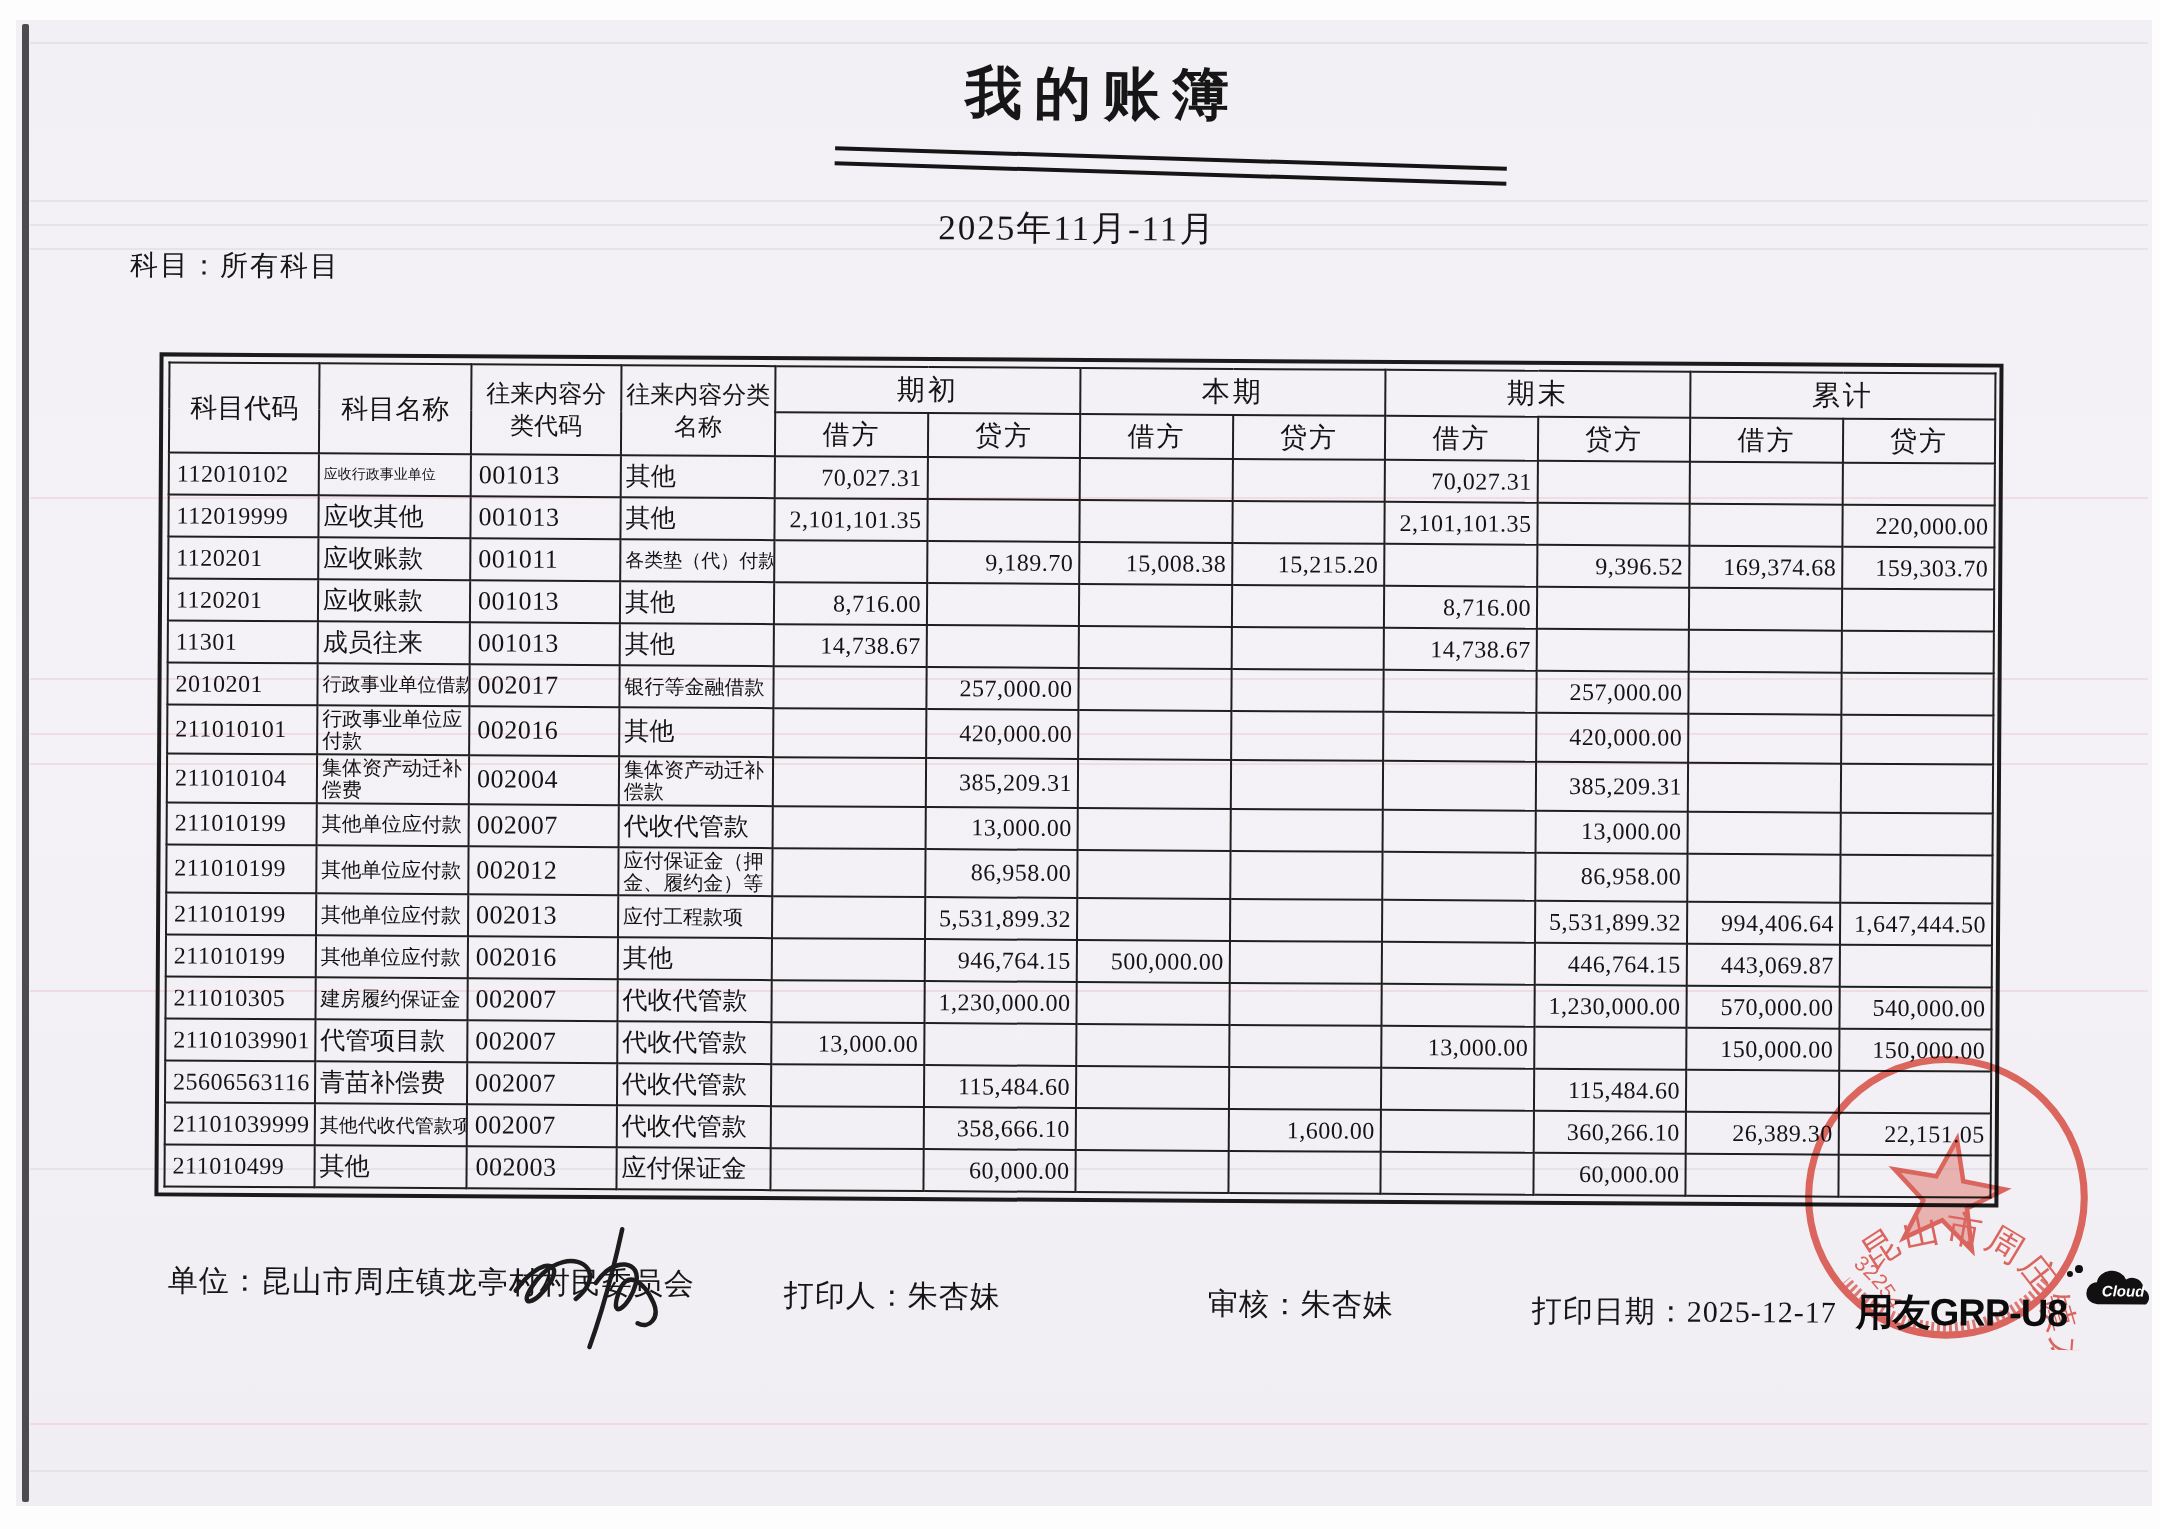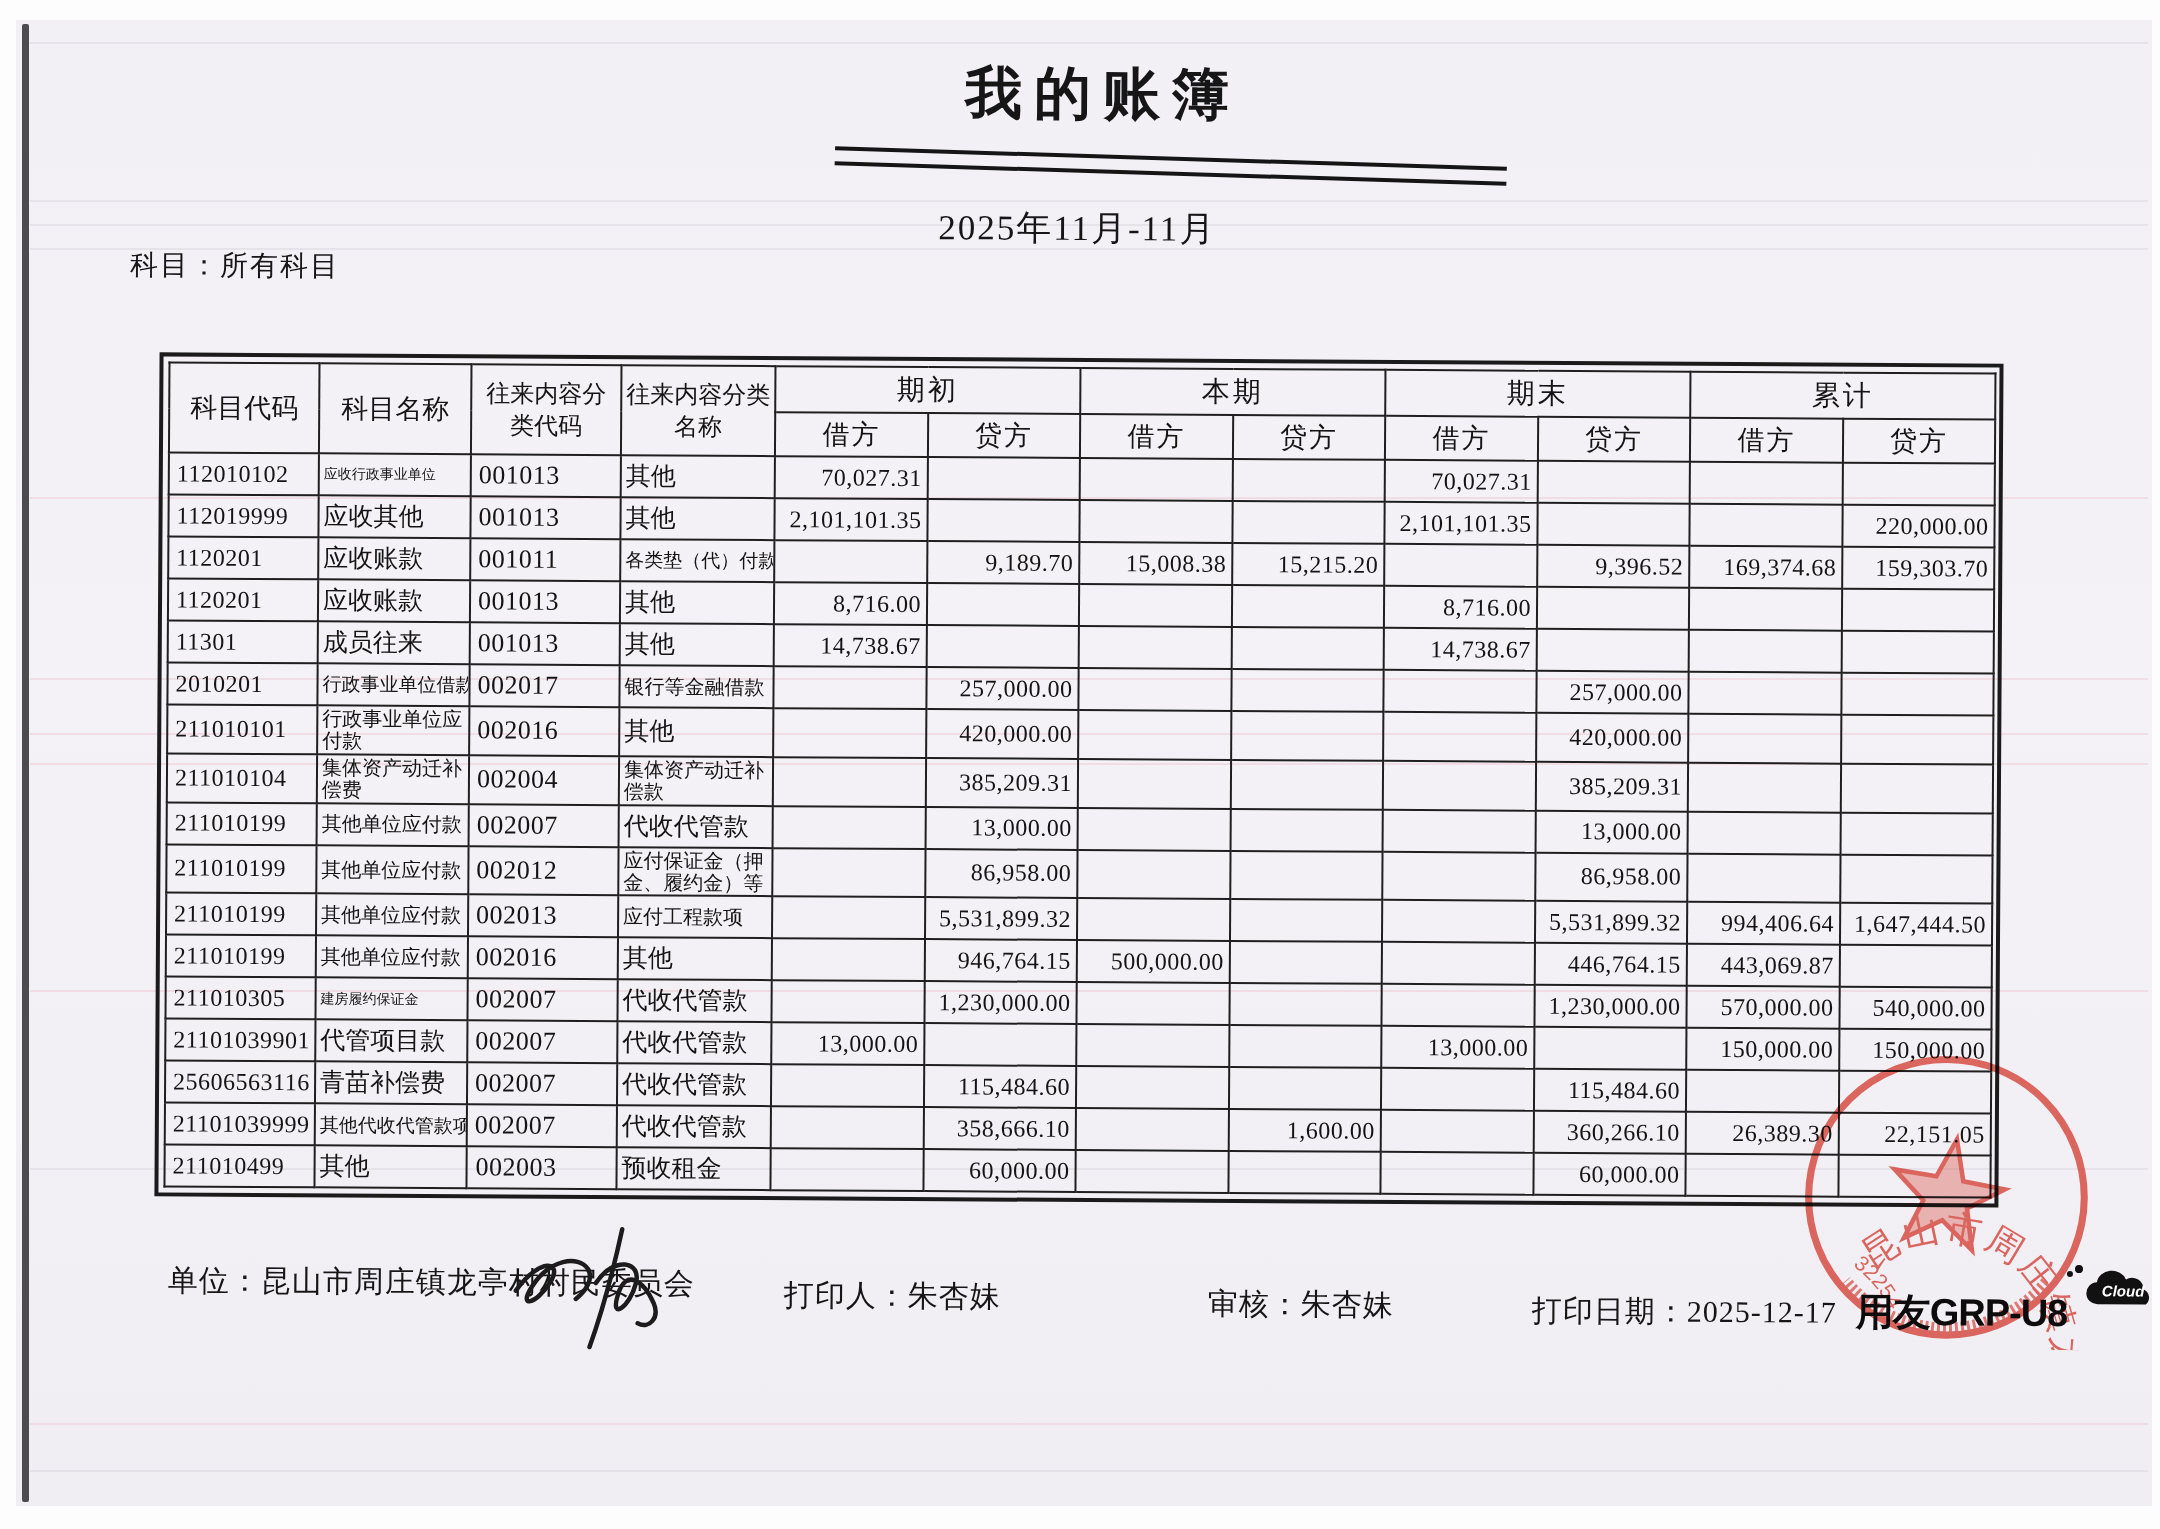--- a/index.html
+++ b/index.html
@@ -278,21 +278,21 @@
             <td class="num">946,764.15</td>
             <td class="num">500,000.00</td>
             <td class="num"></td>
             <td class="num"></td>
             <td class="num">446,764.15</td>
             <td class="num">443,069.87</td>
             <td class="num"></td>
           </tr>
           <tr>
             <td class="code">211010305</td>
-            <td class="txt" style="font-size: 14px; white-space: nowrap;">建房履约保证金</td>
+            <td class="txt" style="font-size: 20px; white-space: nowrap;">建房履约保证金</td>
             <td class="code" style="font-size: 26px;">002007</td>
             <td class="txt" style="font-size: 25px;">代收代管款</td>
             <td class="num"></td>
             <td class="num">1,230,000.00</td>
             <td class="num"></td>
             <td class="num"></td>
             <td class="num"></td>
             <td class="num">1,230,000.00</td>
             <td class="num">570,000.00</td>
             <td class="num">540,000.00</td>
@@ -336,21 +336,21 @@
             <td class="num">1,600.00</td>
             <td class="num"></td>
             <td class="num">360,266.10</td>
             <td class="num">26,389.30</td>
             <td class="num">22,151.05</td>
           </tr>
           <tr>
             <td class="code">211010499</td>
             <td class="txt" style="font-size: 25px;">其他</td>
             <td class="code" style="font-size: 26px; padding-left: 8px;">002003</td>
-            <td class="txt" style="font-size: 25px;">预收租金</td>
+            <td class="txt" style="font-size: 25px;">应付保证金</td>
             <td class="num"></td>
             <td class="num">60,000.00</td>
             <td class="num"></td>
             <td class="num"></td>
             <td class="num"></td>
             <td class="num">60,000.00</td>
             <td class="num"></td>
             <td class="num"></td>
           </tr>
         </tbody>

